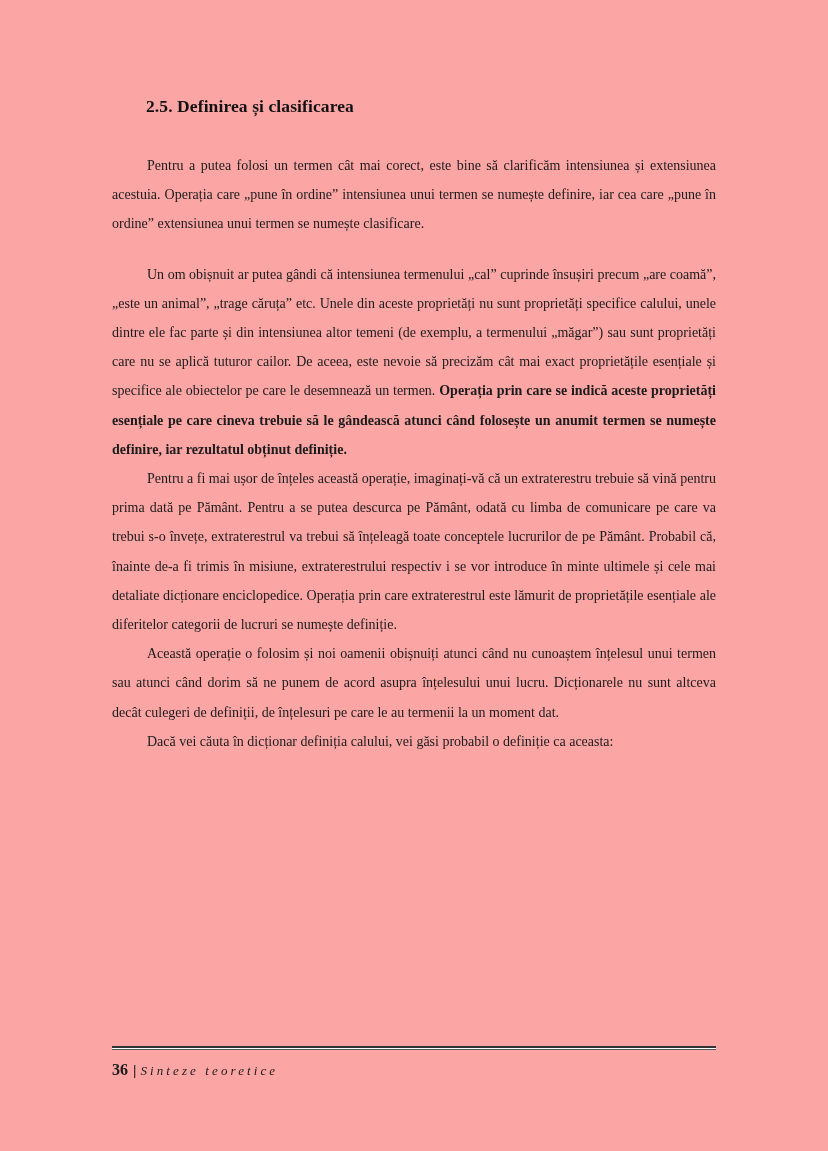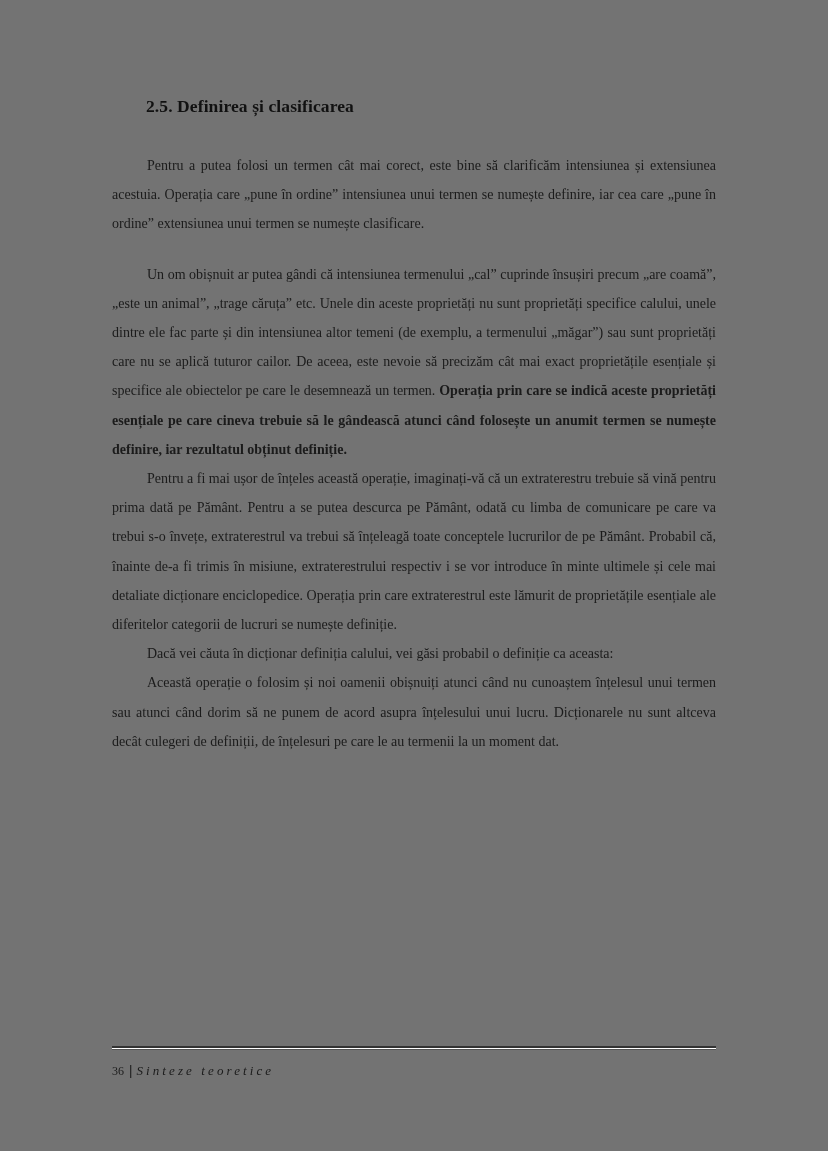--- a/index.html
+++ b/index.html
@@ -4,21 +4,21 @@
 <style>
   html, body {
     margin: 0;
     padding: 0;
     background: #ffffff;
   }
   .page {
     position: relative;
     width: 828px;
     height: 1151px;
-    background: #737373;
+    background: #fca5a5;
     box-sizing: border-box;
     overflow: hidden;
     font-family: "Liberation Serif", "DejaVu Serif", serif;
     color: #1b1b1b;
   }
   .content {
     position: absolute;
     left: 112px;
     top: 96px;
     width: 604px;
@@ -89,22 +89,22 @@
     background: #555555;
     width: 100%;
   }
   .footer-text {
     margin-top: 11px;
     font-size: 15.5px;
     color: #1b1b1b;
     white-space: nowrap;
   }
   .footer-page-num {
-    font-weight: normal;
-    font-size: 12px;
+    font-weight: bold;
+    font-size: 16px;
     text-align: right;
   }
   .footer-sep {
     font-weight: bold;
     padding: 0 4px 0 5px;
   }
   .footer-title {
     font-style: italic;
     letter-spacing: 3.1px;
     font-size: 13px;
@@ -121,23 +121,23 @@
 
     <p class="para"><span>Pentru a putea folosi un termen cât mai corect, este bine să clarificăm intensiunea și extensiunea acestuia. Operația care „pune în ordine” intensiunea unui termen se numește definire, iar cea care „pune în ordine” extensiunea unui termen se numește clasificare.</span></p>
 
     <div class="block-gap"></div>
 
 
     <p class="para tight"><span>Un om obișnuit ar putea gândi că intensiunea termenului „cal” cuprinde însușiri precum „are coamă”, „este un animal”, „trage căruța” etc. Unele din aceste proprietăți nu sunt proprietăți specifice calului, unele dintre ele fac parte și din intensiunea altor temeni (de exemplu, a termenului „măgar”) sau sunt proprietăți care nu se aplică tuturor cailor. De aceea, este nevoie să precizăm cât mai exact proprietățile esențiale și specifice ale obiectelor pe care le desemnează un termen. </span><b class="bold-run">Operația prin care se indică aceste proprietăți esențiale pe care cineva trebuie să le gândească atunci când folosește un anumit termen se numește definire, iar rezultatul obținut definiție.</b></p>
 
     <p class="para tight"><span>Pentru a fi mai ușor de înțeles această operație, imaginați-vă că un extraterestru trebuie să vină pentru prima dată pe Pământ. Pentru a se putea descurca pe Pământ, odată cu limba de comunicare pe care va trebui s-o învețe, extraterestrul va trebui să înțeleagă toate conceptele lucrurilor de pe Pământ. Probabil că, înainte de-a fi trimis în misiune, extraterestrului respectiv i se vor introduce în minte ultimele și cele mai detaliate dicționare enciclopedice. Operația prin care extraterestrul este lămurit de proprietățile esențiale ale diferitelor categorii de lucruri se numește definiție.</span></p>
 
+    <p class="para tight"><span>Această operație o folosim și noi oamenii obișnuiți atunci când nu cunoaștem înțelesul unui termen sau atunci când dorim să ne punem de acord asupra înțelesului unui lucru. Dicționarele nu sunt altceva decât culegeri de definiții, de înțelesuri pe care le au termenii la un moment dat.</span></p>
+
     <p class="para tight"><span>Dacă vei căuta în dicționar definiția calului, vei găsi probabil o definiție ca aceasta:</span></p>
-
-    <p class="para tight"><span>Această operație o folosim și noi oamenii obișnuiți atunci când nu cunoaștem înțelesul unui termen sau atunci când dorim să ne punem de acord asupra înțelesului unui lucru. Dicționarele nu sunt altceva decât culegeri de definiții, de înțelesuri pe care le au termenii la un moment dat.</span></p>
 
     <div class="block-gap"></div>
 
 
   </div>
 
   <div class="footer">
     <div class="footer-rule-thick"></div>
     <div class="footer-rule-gap"></div>
     <div class="footer-rule-thin"></div>

